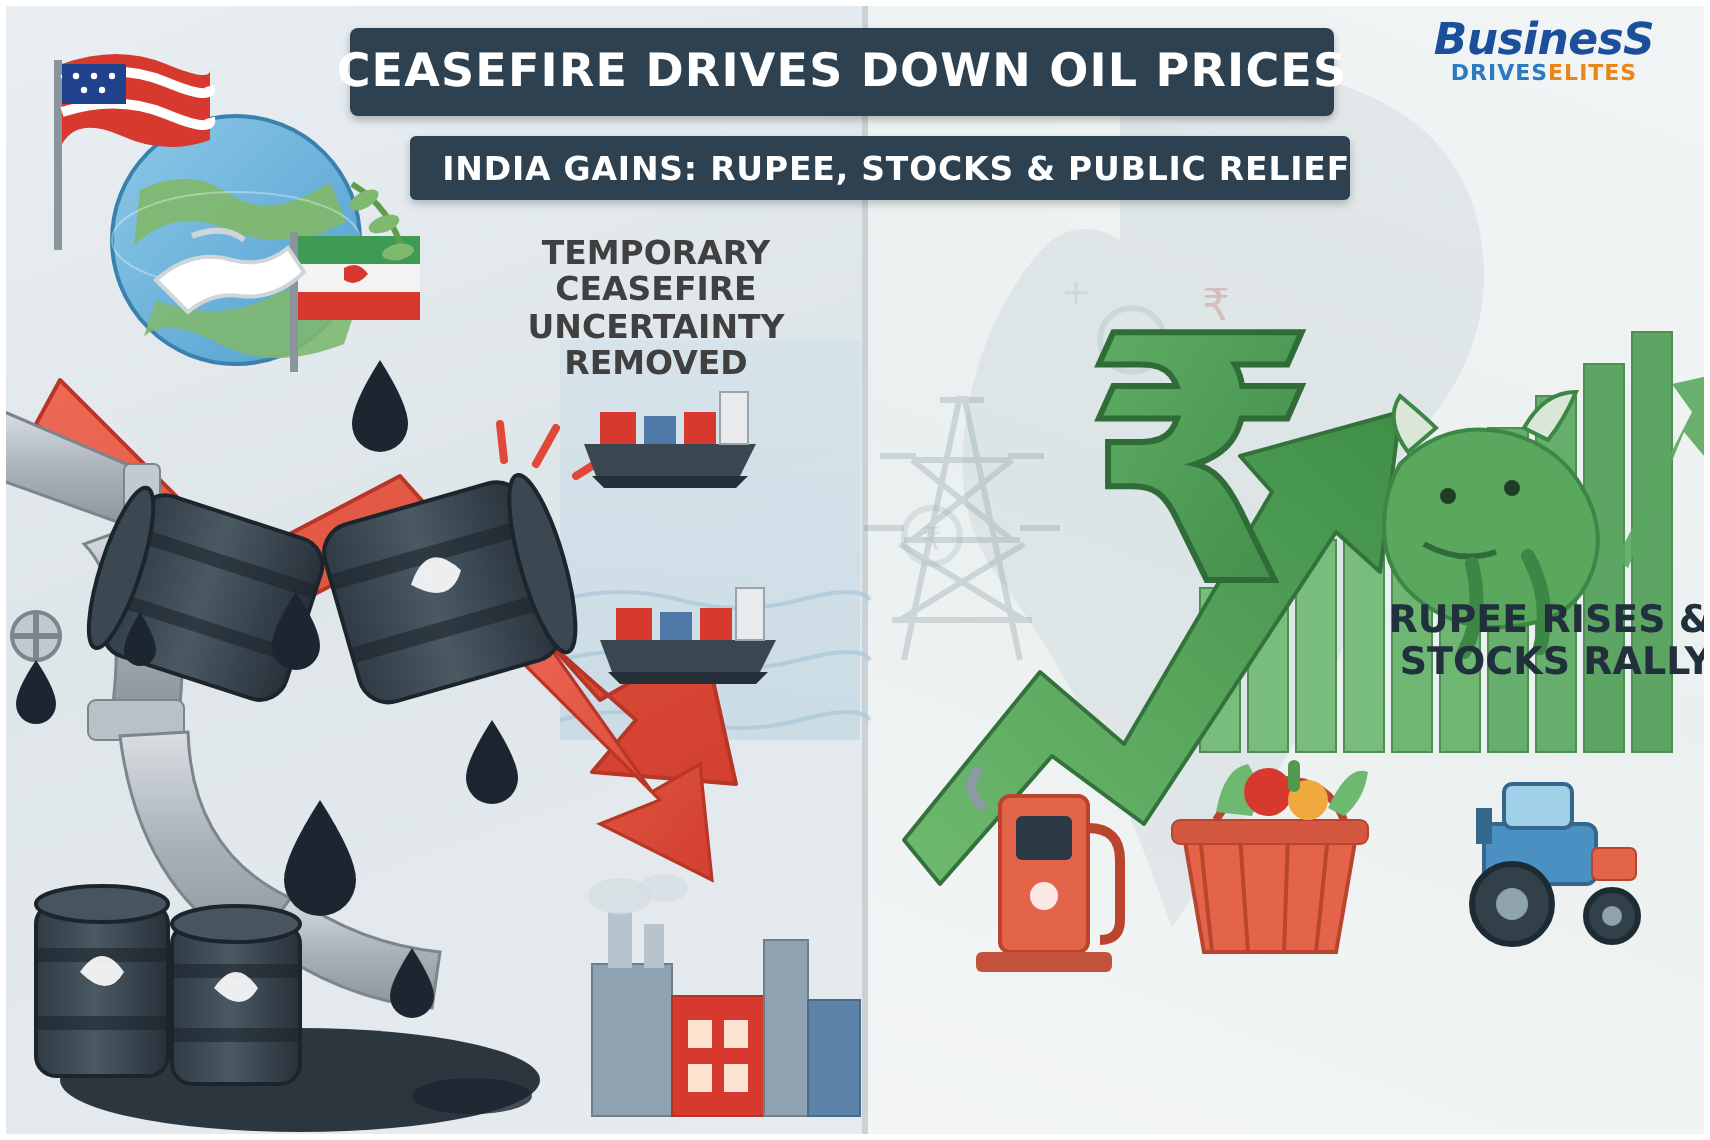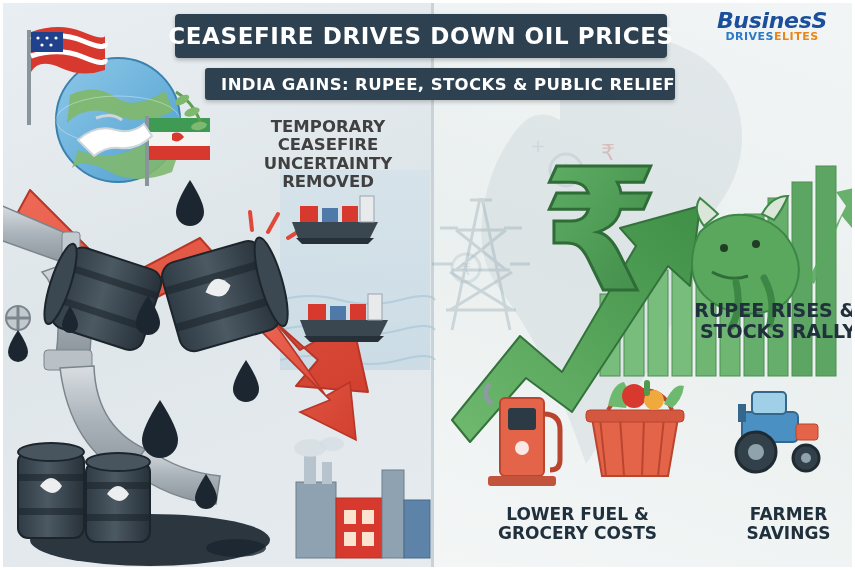--- a/index.html
+++ b/index.html
@@ -373,18 +373,16 @@
     <div class="l2">
       <span class="s">DRIVES</span><span class="e">ELITES</span>
     </div>
   </div>
 
   <div class="lbl lbl-ceasefire">TEMPORARY CEASEFIRE UNCERTAINTY REMOVED</div>
 
 
   <div class="lbl lbl-rupee">RUPEE RISES &amp; STOCKS RALLY</div>
 
-  <div class="lbl lbl-fuel">LOWER FUEL &amp; GROCERY COSTS</div>
-
-  <div class="lbl lbl-farmer">FARMER SAVINGS</div>
+
 
   <div class="border-frame"></div>
 </div>
 
 </body></html>

